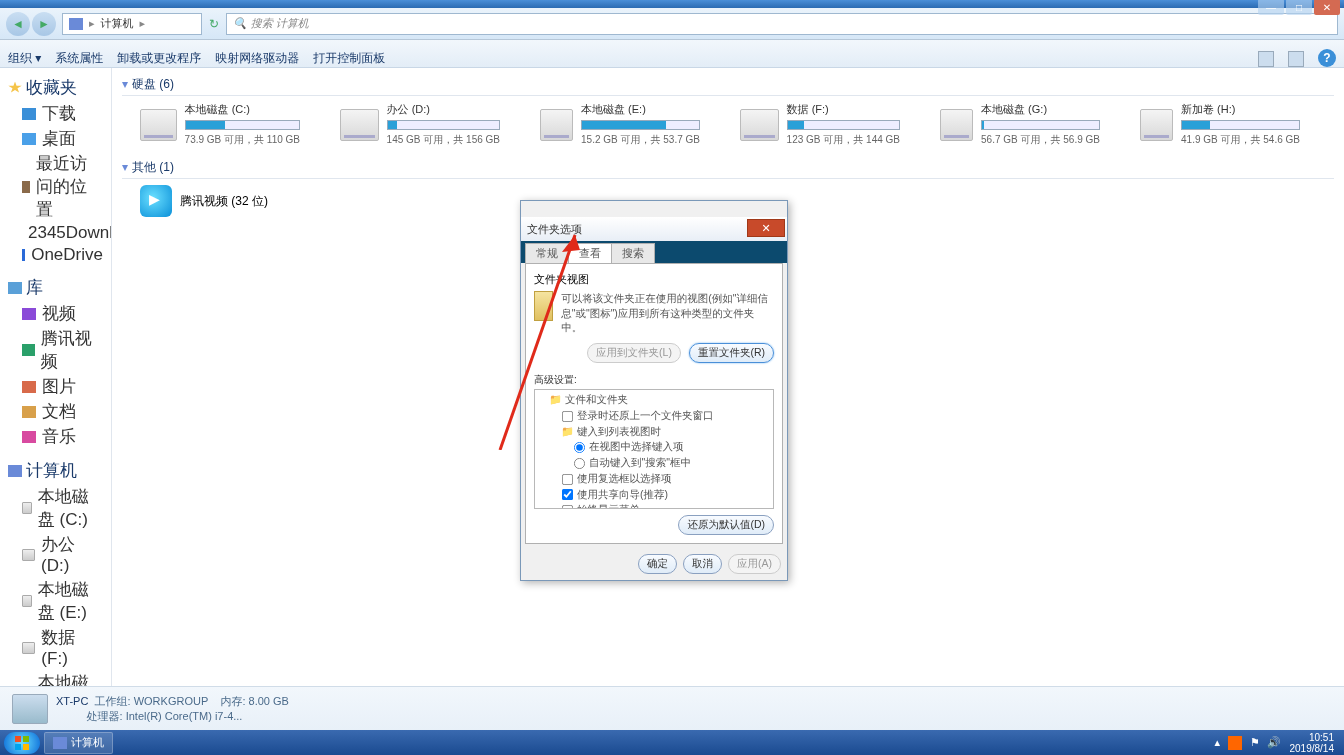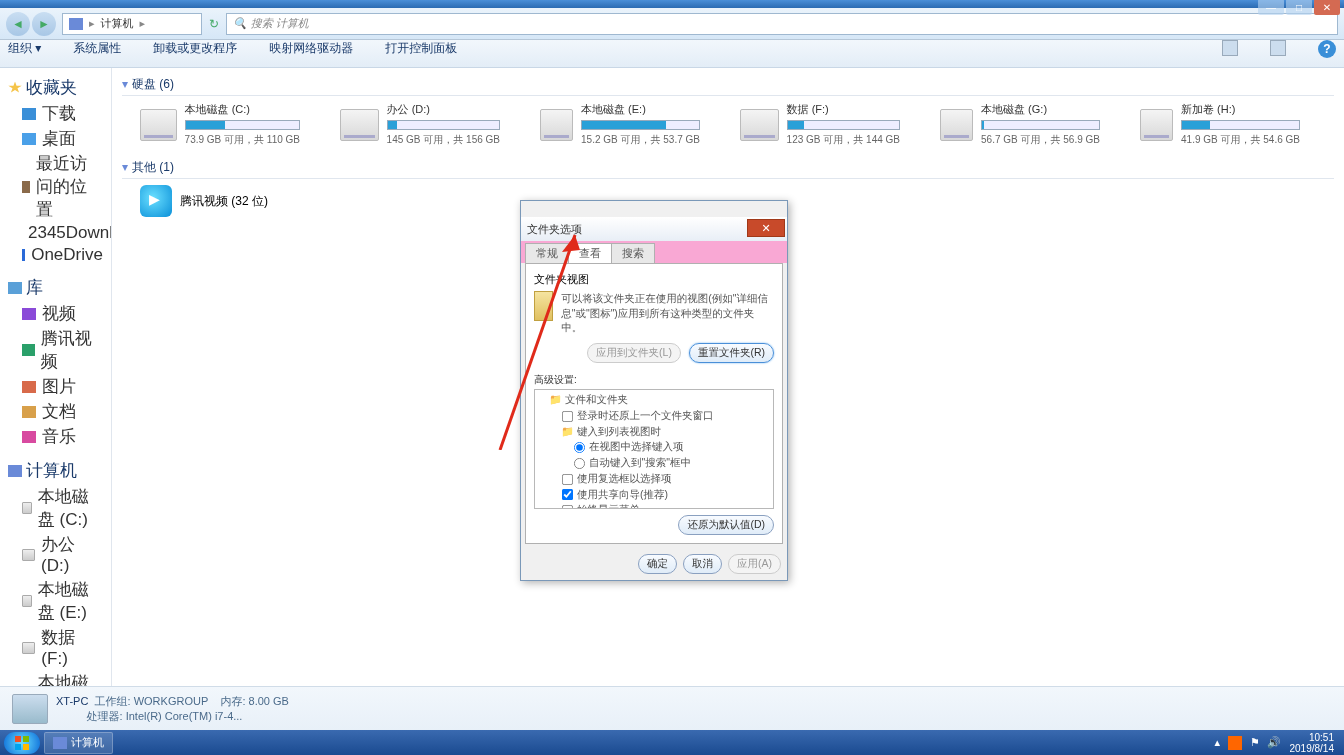--- a/index.html
+++ b/index.html
@@ -15,21 +15,21 @@
 
 .addrbar { height: 32px; background: linear-gradient(#eaf3fb,#d6e7f7); border-bottom: 1px solid #b6c7d8; display: flex; align-items: center; padding: 0 6px; gap: 6px; }
 .nav-btns { display: flex; gap: 2px; }
 .nav-btn { width: 24px; height: 24px; border-radius: 12px; background: linear-gradient(#c9def2,#a8c7e6); display:flex;align-items:center;justify-content:center;color:#4a6;}
 .breadcrumb { flex: 0 0 auto; min-width: 140px; height: 22px; background: #fff; border: 1px solid #9fb8d0; display: flex; align-items: center; padding: 0 6px; gap: 6px; font-size: 11px; color:#333; }
 .breadcrumb .sep{color:#888;}
 .searchbox { flex: 1; height: 22px; background: #fff; border: 1px solid #9fb8d0; display: flex; align-items: center; padding: 0 6px; color:#888; font-style: italic; font-size: 11px; }
 .searchbox .sicon{margin-right:4px;color:#5a8;}
 
 
-.toolbar { height: 28px; background: linear-gradient(#f2f7fc,#e3edf7); border-bottom: 1px solid #c9d7e6; display: flex; align-items: flex-start; padding: 0 8px; gap: 32px; font-size: 12px; color:#1a3a6a; }
+.toolbar { height: 28px; background: linear-gradient(#f2f7fc,#e3edf7); border-bottom: 1px solid #c9d7e6; display: flex; align-items: flex-end; padding: 0 8px; gap: 14px; font-size: 12px; color:#1a3a6a; }
 .toolbar .spacer{flex:1;}
 .tb-icon{width:16px;height:16px;background:#cde;border:1px solid #9ab;}
 .tb-help{width:18px;height:18px;border-radius:9px;background:#3a8fd8;color:#fff;display:flex;align-items:center;justify-content:center;font-weight:bold;}
 
 
 .body { flex: 1; display: flex; min-height: 0; }
 .sidebar { width: 112px; background: #fff; border-right: 1px solid #e0e6ee; padding: 6px 4px; overflow: hidden; font-size: 17px; color:#1a3a6a; }
 .side-group { margin-bottom: 8px; }
 .side-head { display:flex; align-items:center; gap:4px; padding:2px 4px; font-weight: normal; }
 .side-item { display:flex; align-items:center; gap:6px; padding:1px 4px 1px 18px; color:#333; }
@@ -69,21 +69,21 @@
 
 
 .details { height: 44px; background: linear-gradient(#f2f7fc,#e8f0f8); border-top:1px solid #d0dce8; display:flex; align-items:center; padding:0 12px; gap:8px; font-size:11px; color:#4a6a8a;}
 .details .pc-icon{width:36px;height:30px;background:linear-gradient(#cde,#9bc);border:1px solid #9ab;border-radius:2px;}
 .details b{color:#1a3a6a;font-weight:normal;}
 
 
 .dialog { position:absolute; left:520px; top:200px; width:268px; background:#f0f0f0; border:1px solid #7a98b8; box-shadow:2px 2px 8px rgba(0,0,0,.3); }
 .dlg-title{height:24px;background:linear-gradient(#fff,#e8eef6);display:flex;align-items:center;padding:0 6px;font-size:11px;color:#333;position:relative;margin-top:16px;}
 .dlg-close{position:absolute;right:2px;top:2px;width:38px;height:18px;background:#c84a2a;color:#fff;display:flex;align-items:center;justify-content:center;font-size:11px;border:1px solid #a03818;}
-.dlg-tabs{display:flex;background:#f9a8d4;padding:2px 4px 0;}
+.dlg-tabs{display:flex;background:#0c4a6e;padding:2px 4px 0;}
 .dlg-tab{padding:2px 10px;font-size:11px;border:1px solid #b0b0b0;background:#e8e8e8;border-bottom:none;margin-right:-1px;color:#555;}
 .dlg-tab.active{background:#fff;position:relative;z-index:1;}
 .dlg-body{background:#fff;border:1px solid #b0b0b0;margin:0 4px 4px;padding:8px;}
 .fv-row{display:flex;gap:8px;align-items:flex-start;margin-bottom:8px;}
 .fv-icon{width:36px;height:30px;background:linear-gradient(#f5e4a0,#e0c060);border:1px solid #c0a040;}
 .fv-text{font-size:10.5px;color:#555;line-height:1.4;}
 .fv-btns{display:flex;justify-content:flex-end;gap:8px;margin:4px 0 10px;}
 .dlg-btn{height:20px;padding:0 8px;font-size:10.5px;border:1px solid #8aa0c0;background:linear-gradient(#f8fbff,#e0ecf8);color:#333;display:flex;align-items:center;border-radius:10px;}
 .dlg-btn.disabled{color:#999;border-color:#ccc;background:#f4f4f4;}
 .dlg-btn.default{border-color:#4a8fd8;box-shadow:0 0 2px #6ab0f0;}

